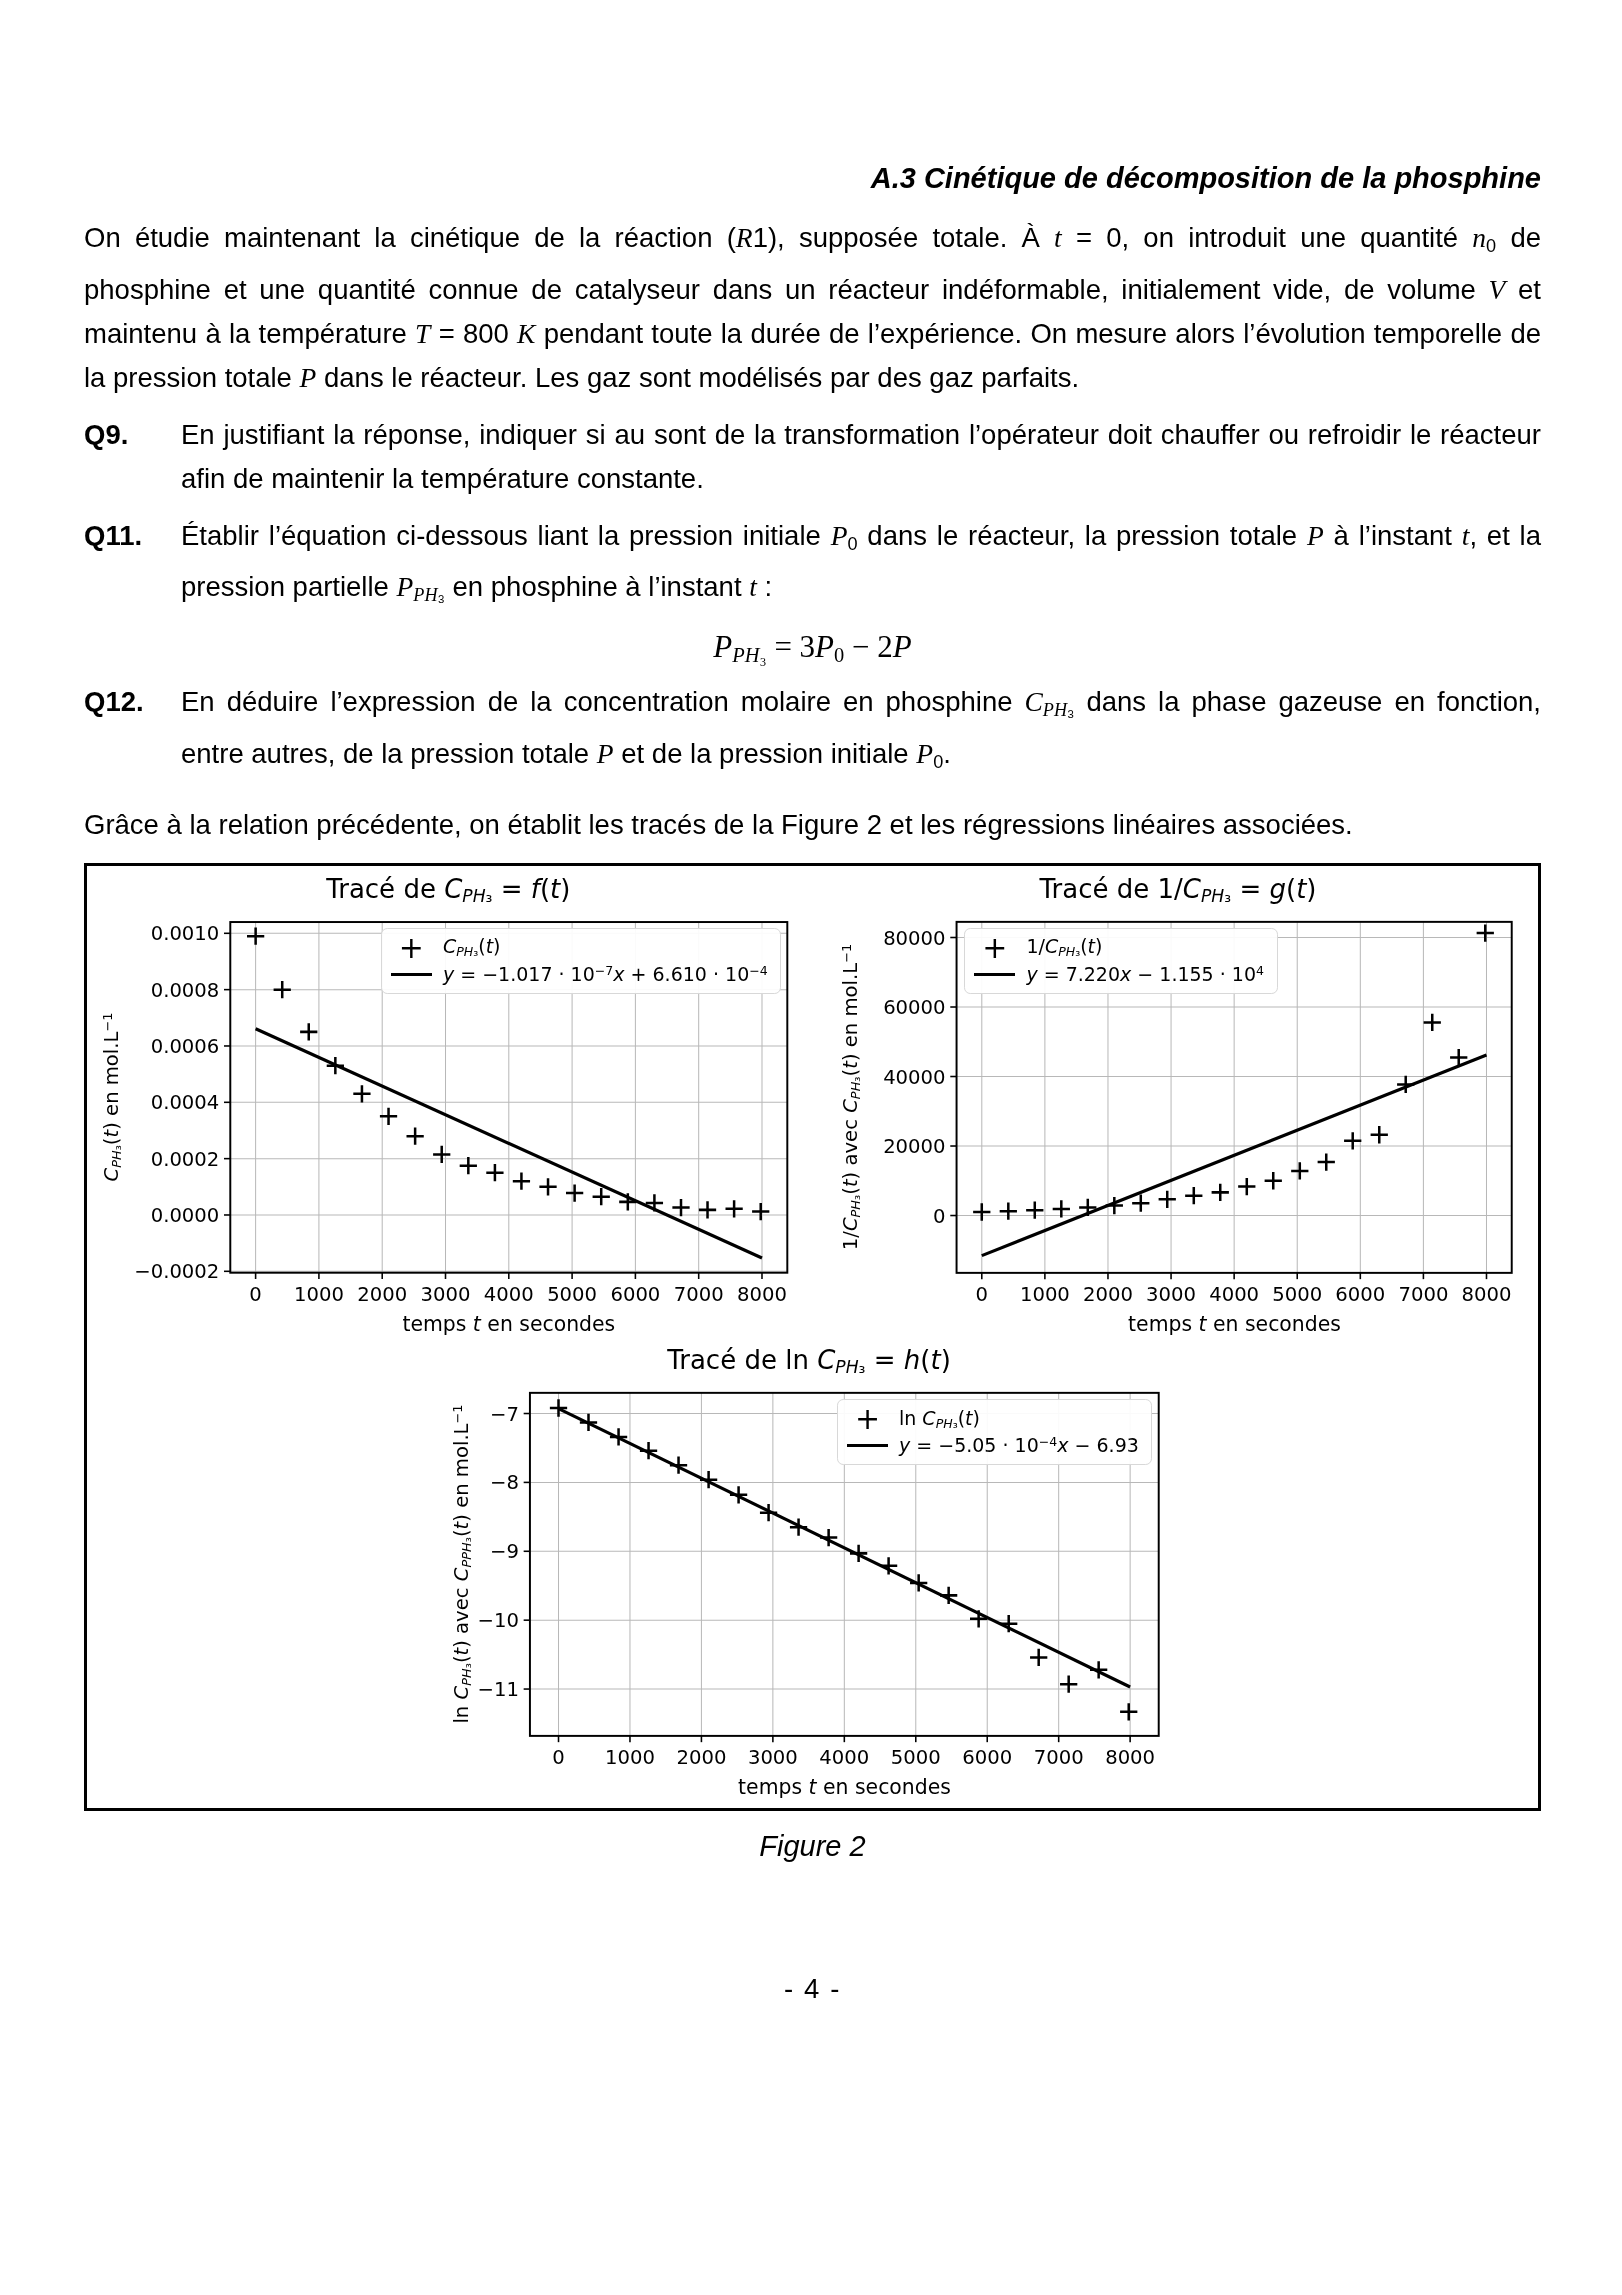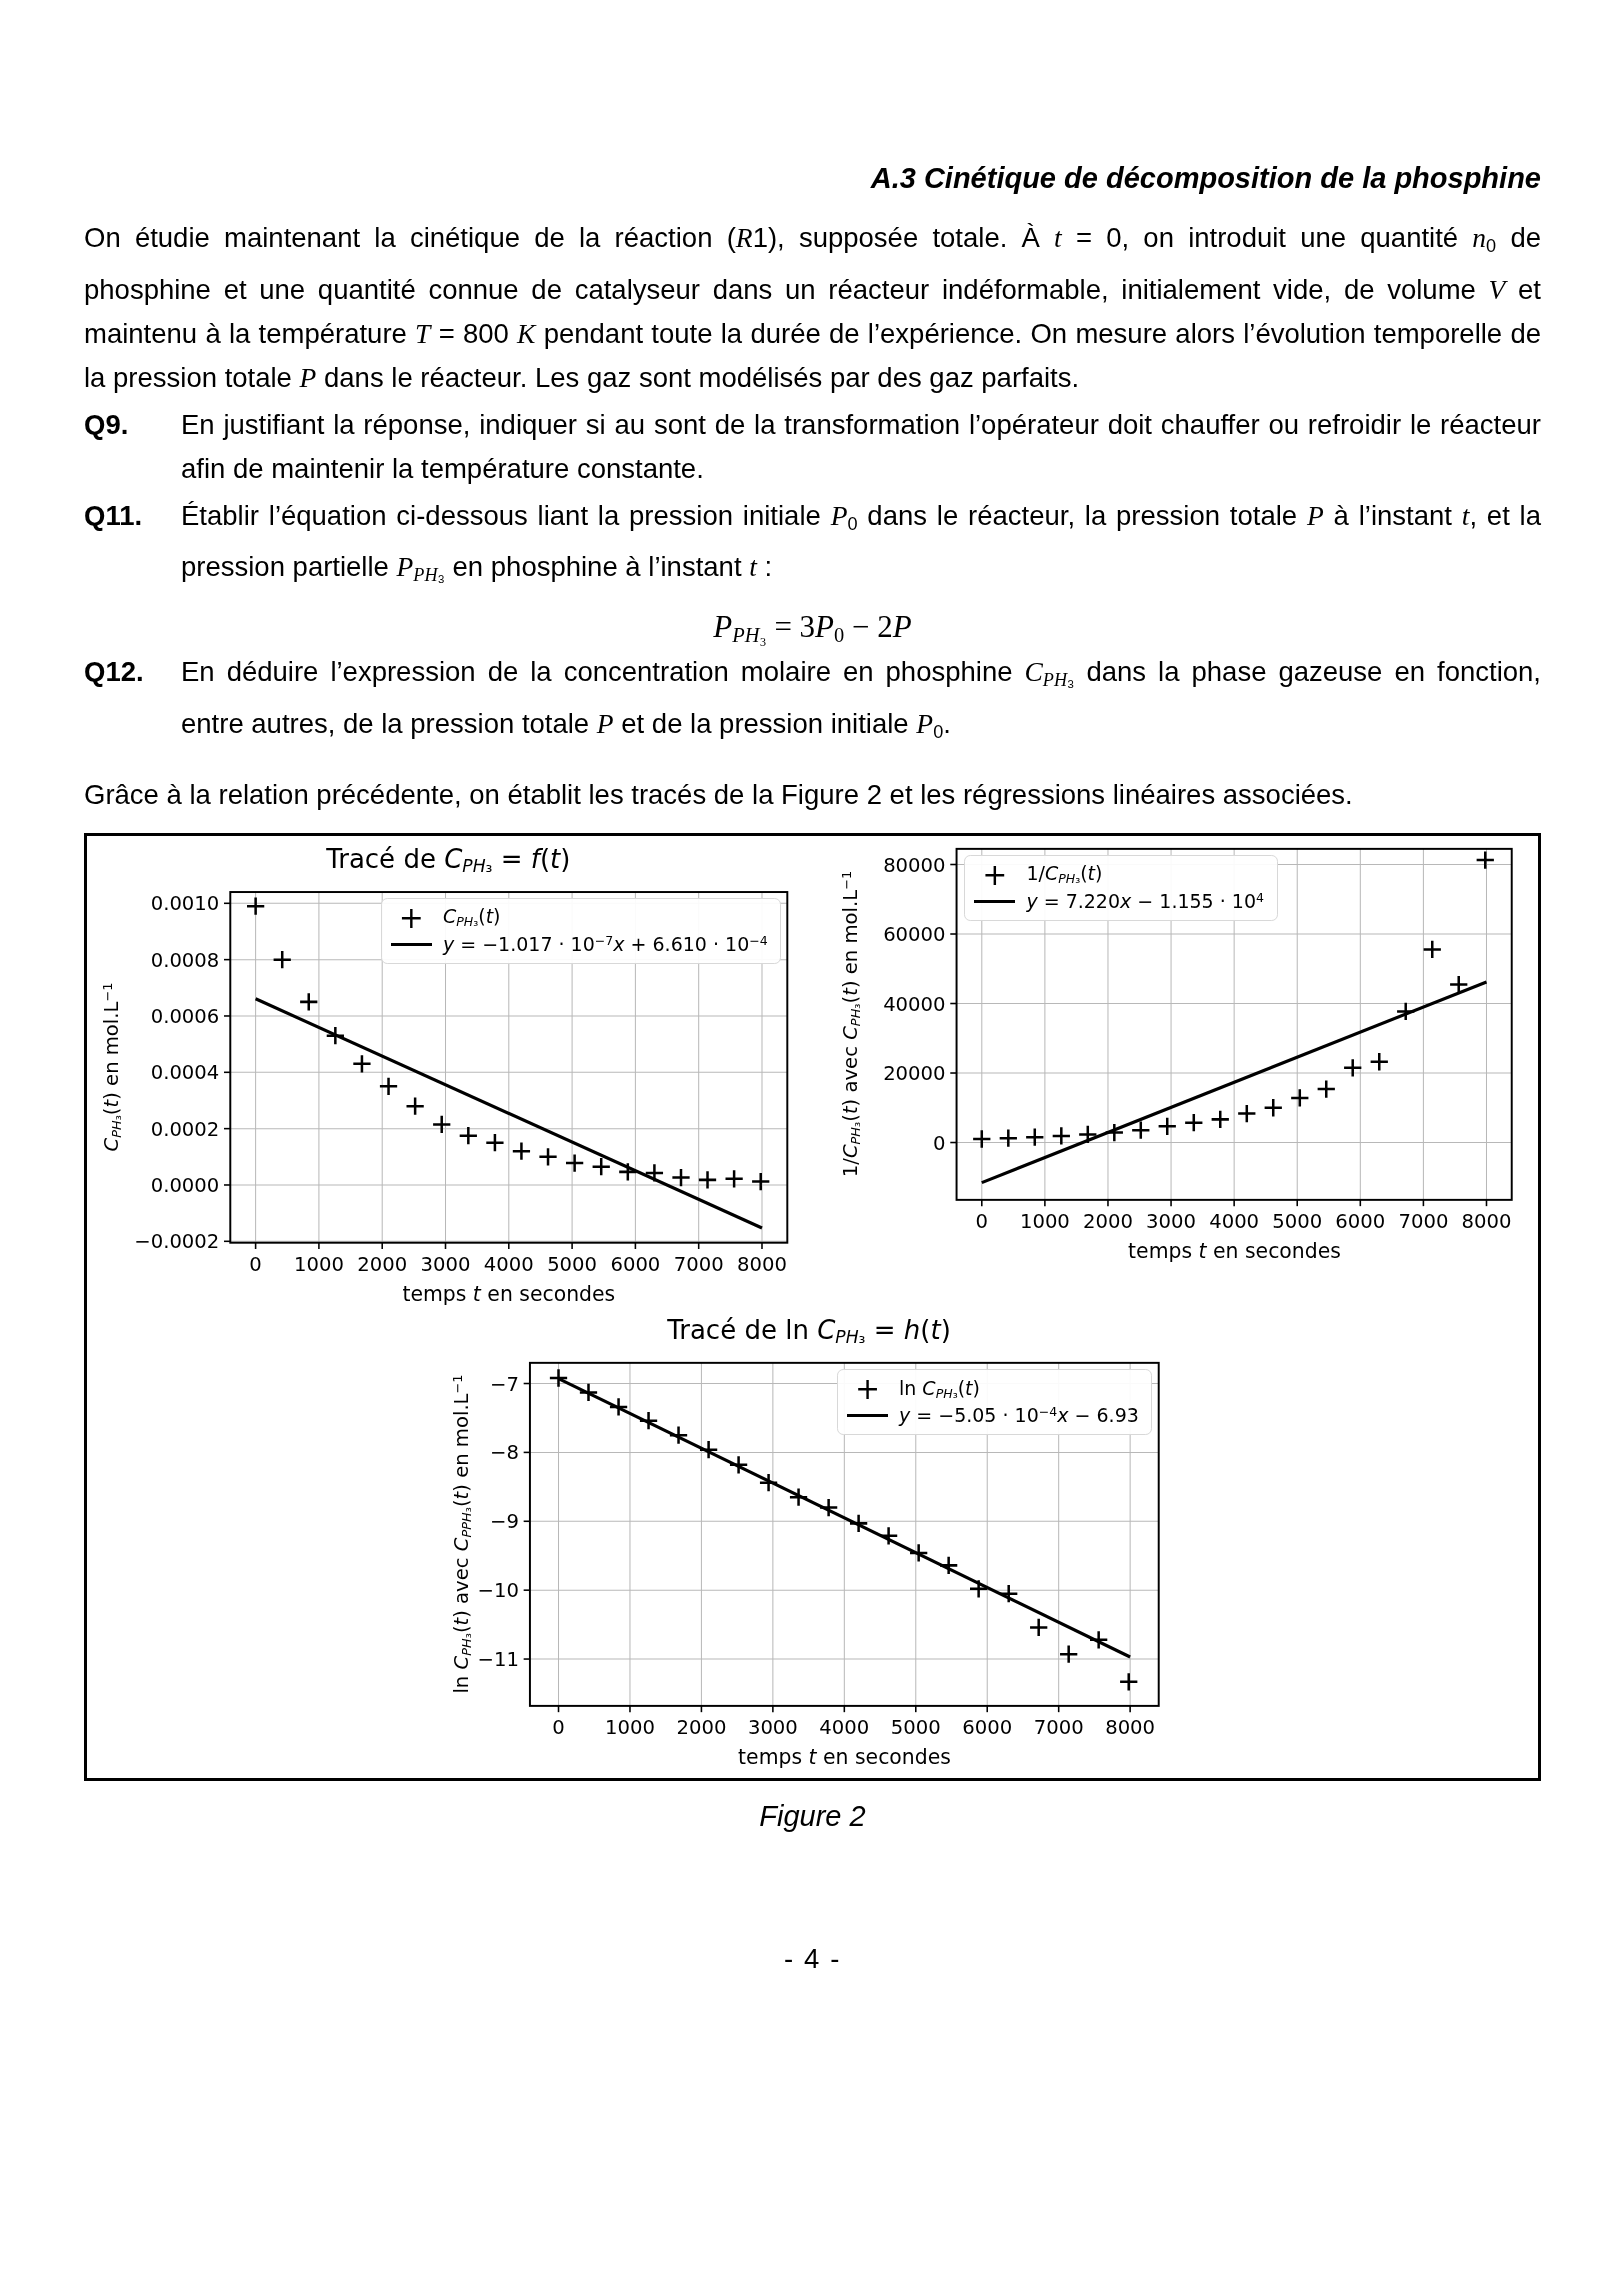--- a/index.html
+++ b/index.html
@@ -1,21 +1,21 @@
 <!DOCTYPE html>
 <html style="font-size:12.6px"><head>
 <meta charset="utf-8">
 <style>
   html,body{margin:0;padding:0;background:#fff;}
   body{width:1623px;height:2295px;font-family:"Liberation Sans",sans-serif;color:#000;position:relative;overflow:hidden;}
   .content{padding:0 82px 0 84px;}
   .section-title{margin:161px 0 0 138px;font-size:29px;line-height:35px;font-weight:bold;font-style:italic;text-align:right;}
   .para{font-size:27.5px;line-height:44px;text-align:justify;margin:20px 0 0 0;}
   .serif-math i{font-family:"Liberation Serif",serif;}
-  .question{display:flex;margin-top:3px;}
+  .question{display:flex;margin-top:13px;}
   .qlabel{flex:0 0 97px;font-weight:bold;font-size:27.5px;line-height:44px;}
   .qtext{flex:1;font-size:27.5px;line-height:44px;text-align:justify;}
   sub{font-size:66%;vertical-align:-0.25em;}
   sup{font-size:66%;vertical-align:0.45em;}
   .equation{text-align:center;font-size:31px;margin:12.6px 0 0 0;font-family:"Liberation Serif",serif;}
   .figure-box{position:relative;margin-top:15.7px;border:3.9px solid #000;height:942px;background:#fff;}
   .figure-caption{text-align:center;font-weight:normal;font-style:italic;font-size:29px;margin-top:19px;}
   .page-number{text-align:center;font-size:27.5px;margin-top:110px;letter-spacing:1.6px;}
   
   .chart-block{position:absolute;font-family:"DejaVu Sans",sans-serif;}
@@ -125,20 +125,21 @@
               <span class="lg-label"><i>C</i><sub><i>PH</i>₃</sub>(<i>t</i>)</span>
             </div>
             <div class="lg-row">
               <span class="lg-line"></span>
               <span class="lg-label"><i>y</i> = −1.017 · 10<sup>−7</sup><i>x</i> + 6.610 · 10<sup>−4</sup></span>
             </div>
           </div></div>
         <div class="chart-xlabel" style="margin-left: 137px; width: 557px;">temps <i>t</i> en secondes</div>
       </div>
       <div class="chart-block" style="left: 740px; top: 4.7px; width: 702px; height: 471px;">
+        <div class="chart-title">Tracé de 1/<i>C</i><sub><i>PH</i>₃</sub> = <i>g</i>(<i>t</i>)</div>
         <div class="chart-body" style="height: 395px;"><svg width="702" height="395" viewBox="0 0 894 503">
             <g stroke="#b8b8b8" stroke-width="1.3">
               <line x1="197.13636363636363" y1="10" x2="197.13636363636363" y2="457"></line>
               <line x1="277.47727272727275" y1="10" x2="277.47727272727275" y2="457"></line>
               <line x1="357.8181818181818" y1="10" x2="357.8181818181818" y2="457"></line>
               <line x1="438.1590909090909" y1="10" x2="438.1590909090909" y2="457"></line>
               <line x1="518.5" y1="10" x2="518.5" y2="457"></line>
               <line x1="598.8409090909091" y1="10" x2="598.8409090909091" y2="457"></line>
               <line x1="679.1818181818182" y1="10" x2="679.1818181818182" y2="457"></line>
               <line x1="759.5227272727273" y1="10" x2="759.5227272727273" y2="457"></line>

